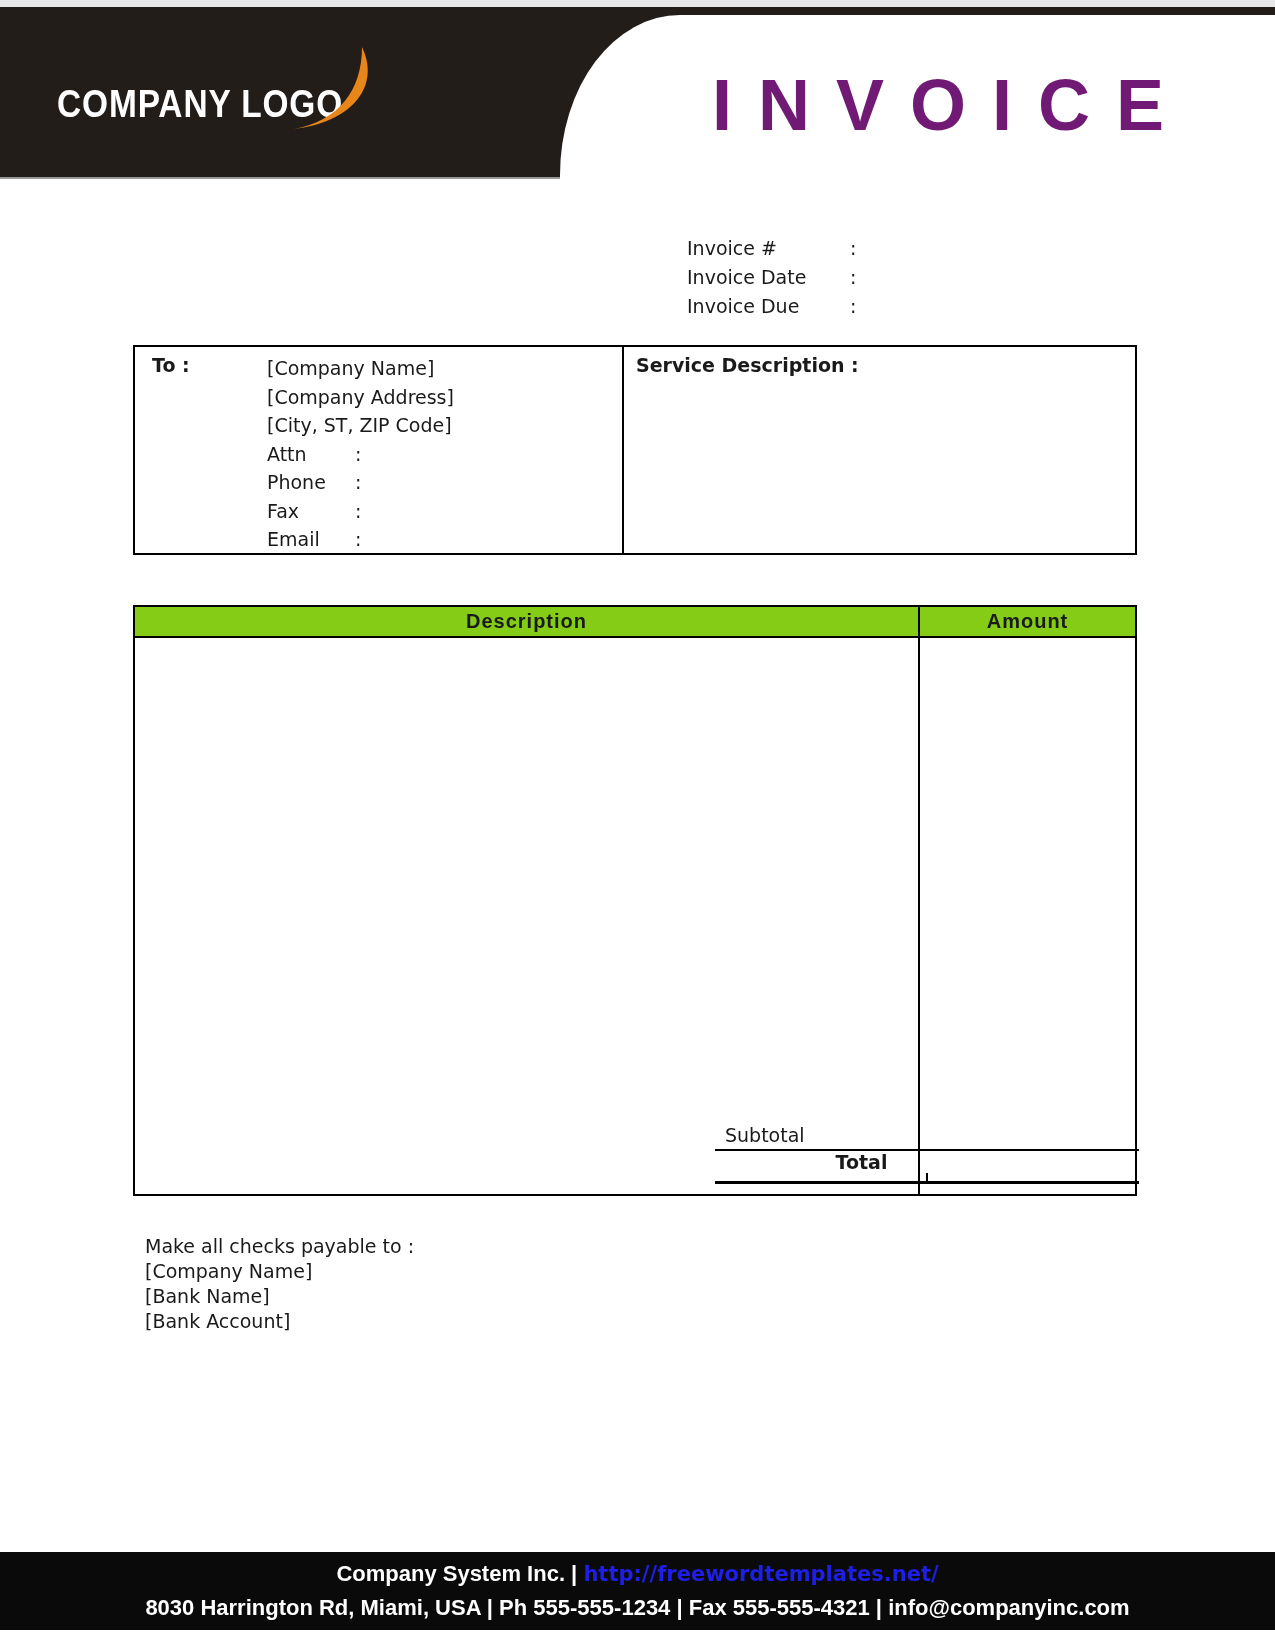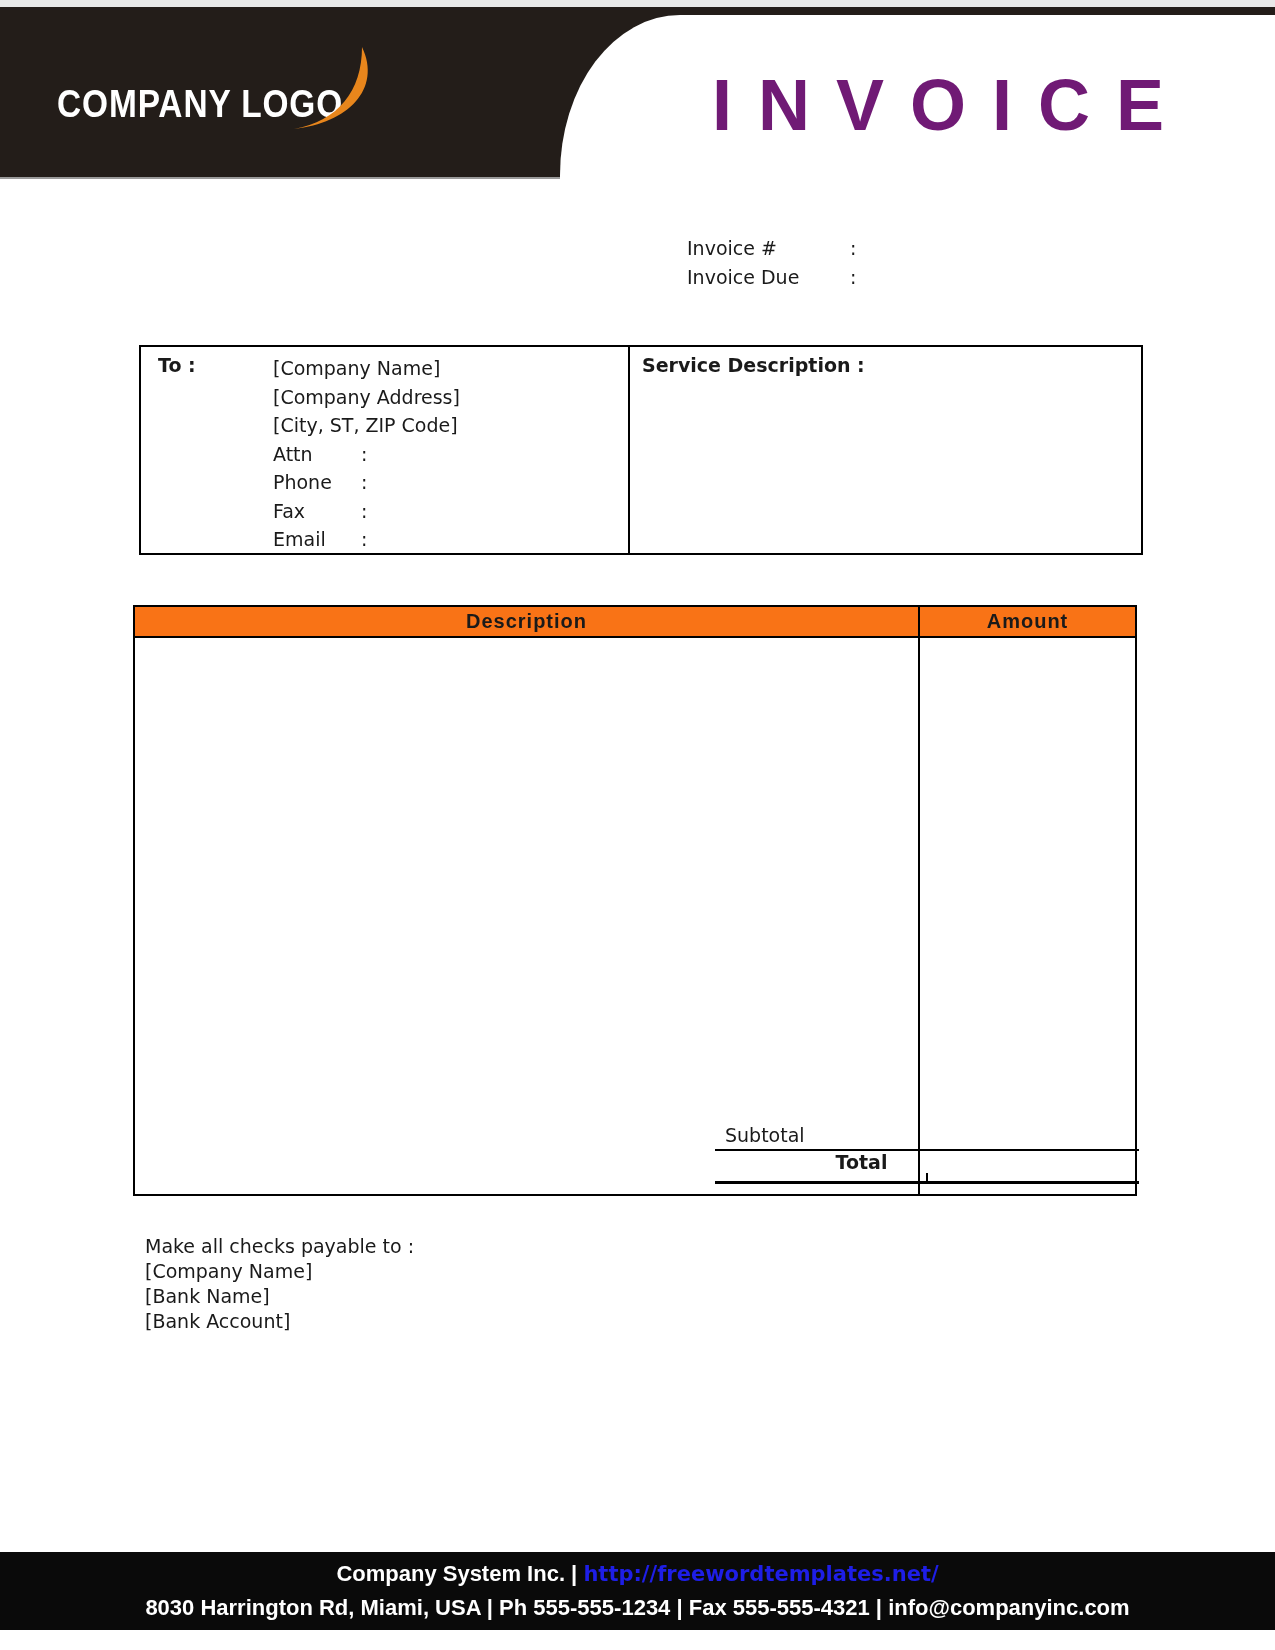--- a/index.html
+++ b/index.html
@@ -27,35 +27,35 @@
     letter-spacing:26px;font-family:"Liberation Sans",sans-serif;white-space:nowrap;line-height:1;
   }
   
   .meta{position:absolute;left:687px;top:227px;font-size:19px;line-height:29px;}
   .meta-row{white-space:nowrap;}
   .meta-label{display:inline-block;width:163px;}
   .meta-sep{display:inline-block;width:14px;}
   .meta-value{display:inline-block;min-width:120px;}
   
   .to-box{
-    position:absolute;left:139px;top:338px;width:1004px;height:210px;
+    position:absolute;left:133px;top:338px;width:1004px;height:210px;
     border:2px solid #000;box-sizing:border-box;display:flex;font-size:19px;
   }
   .to-cell{width:487px;position:relative;box-sizing:border-box;}
   .to-label{position:absolute;left:17px;top:7px;font-weight:bold;}
   .to-lines{position:absolute;left:132px;top:7px;line-height:28.5px;}
   .fld-label{display:inline-block;width:88px;}
   .fld-sep{display:inline-block;width:12px;}
   .svc-cell{flex:1;border-left:2px solid #000;box-sizing:border-box;padding:7px 0 0 12px;}
   .svc-label{font-weight:bold;}
   .svc-area{height:160px;}
   
   .items{position:absolute;left:133px;top:598px;width:1004px;height:577px;}
   .items-header{
-    position:absolute;left:0;top:0;width:1004px;height:33px;background:#f97316;
+    position:absolute;left:0;top:0;width:1004px;height:33px;background:#84cc16;
     border:2px solid #000;box-sizing:border-box;display:flex;
     font-weight:bold;font-size:20px;letter-spacing:1px;
     font-family:"Liberation Sans",sans-serif;
   }
   .col-desc{width:783px;display:flex;align-items:center;justify-content:center;box-sizing:border-box;}
   .col-amt{flex:1;display:flex;align-items:center;justify-content:center;border-left:2px solid #000;box-sizing:border-box;}
   .items-body{
     position:absolute;left:0;top:31px;width:1004px;height:560px;
     border-left:2px solid #000;border-right:2px solid #000;border-bottom:2px solid #000;
     box-sizing:border-box;
@@ -91,20 +91,23 @@
   <div class="header-white"></div>
   <div class="logo-text">COMPANY LOGO</div>
   <svg class="swoosh" width="102" height="90" viewBox="0 0 102 90">
     <path d="M6,86 C50,78 74,48 74,4 C94,46 60,80 6,86 Z" fill="#e8861c"></path>
   </svg>
   <div class="invoice-title">INVOICE</div>
 
   <div class="meta">
     <div class="meta-row">
       <span class="meta-label">Invoice #</span><span class="meta-sep">:</span><span class="meta-value"></span>
+    </div>
+    <div class="meta-row">
+      <span class="meta-label">Invoice Date</span><span class="meta-sep">:</span><span class="meta-value"></span>
     </div>
     <div class="meta-row">
       <span class="meta-label">Invoice Due</span><span class="meta-sep">:</span><span class="meta-value"></span>
     </div>
   </div>
 
   <div class="to-box">
     <div class="to-cell">
       <div class="to-label">To :</div>
       <div class="to-lines">

